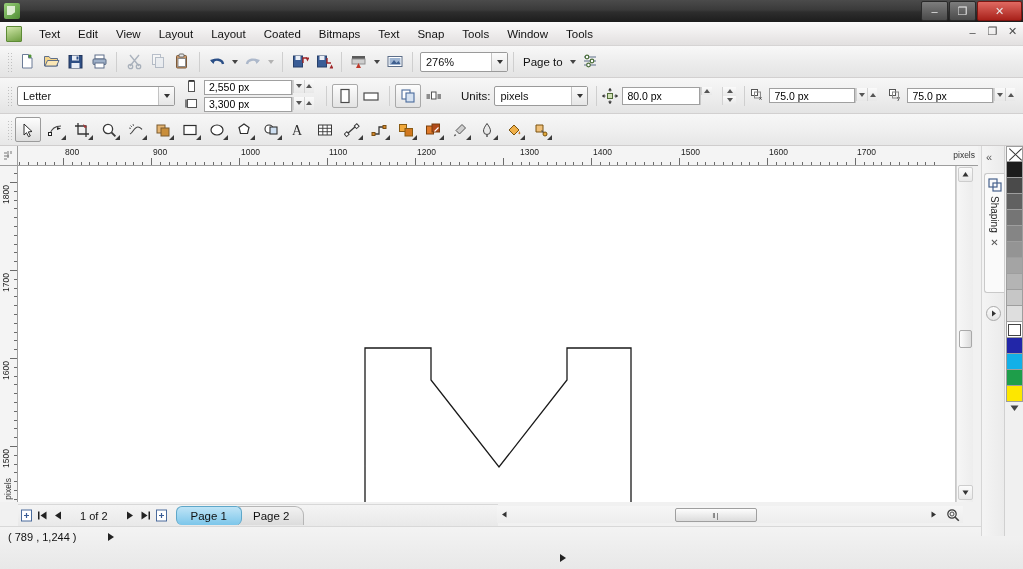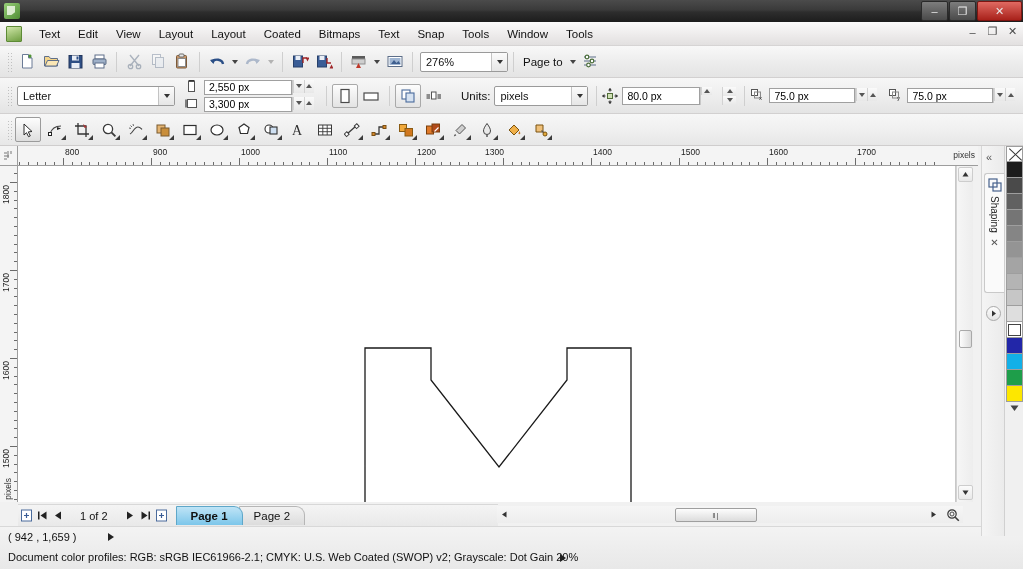--- a/index.html
+++ b/index.html
@@ -157,21 +157,21 @@
     background:linear-gradient(180deg,#f4f4f4,#e9e9e9); display:flex; align-items:center;
     border-top:1px solid #d8d8d8;
   }
   .pnbtn{ width:16px;height:16px;display:flex;align-items:center;justify-content:center;
     font-size:9px;color:#222; }
   .pncount{ font-size:11px; padding:0 14px; color:#111; }
   .ptab{ height:19px; padding:0 14px; display:flex;align-items:center; font-size:11.5px;
     background:linear-gradient(180deg,#f2f2f2,#dcdcdc); border:1px solid #b6b6b6;
     border-bottom:none; border-radius:1px 9px 0 0; margin-right:-4px; color:#111; }
   .ptab.active{ background:linear-gradient(180deg,#bfe4f6,#7cc6ea); border-color:#5ea7c9;
-    font-weight:bold; z-index:2; }
+    font-weight:normal; z-index:2;border-radius:6px; }
 
   
   .statusbar{
     position:absolute; left:0; top:526px; width:1023px; height:43px;
     background:linear-gradient(180deg,#f3f3f3,#e8e8e8);
     border-top:1px solid #d8d8d8;
   }
   .coords{ position:absolute; left:8px; top:4px; font-size:11px; color:#111;}
   .coord-arrow{ position:absolute; left:108px; top:6px; width:0;height:0;
     border-top:4px solid transparent;border-bottom:4px solid transparent;border-left:6px solid #222;}
@@ -744,21 +744,21 @@
       <div class="rtick minor" style="left: 405.8px;"></div>
       <div class="rtick minor" style="left: 414.6px;"></div>
       <div class="rtick minor" style="left: 423.4px;"></div>
       <div class="rtick minor" style="left: 432.2px;"></div>
       <div class="rtick minor" style="left: 441px;"></div>
       <div class="rtick minor" style="left: 449.8px;"></div>
       <div class="rtick minor" style="left: 458.6px;"></div>
       <div class="rtick minor" style="left: 467.4px;"></div>
       <div class="rtick minor" style="left: 476.2px;"></div>
       <div class="rtick major" style="left: 485px;"></div>
-      <div class="rlabel" style="left: 467px;">1300</div>
+      <div class="rlabel" style="left: 502px;">1300</div>
       <div class="rtick minor" style="left: 493.8px;"></div>
       <div class="rtick minor" style="left: 502.6px;"></div>
       <div class="rtick minor" style="left: 511.4px;"></div>
       <div class="rtick minor" style="left: 520.2px;"></div>
       <div class="rtick minor" style="left: 529px;"></div>
       <div class="rtick minor" style="left: 537.8px;"></div>
       <div class="rtick minor" style="left: 546.6px;"></div>
       <div class="rtick minor" style="left: 555.4px;"></div>
       <div class="rtick minor" style="left: 564.2px;"></div>
       <div class="rtick major" style="left: 573px;"></div>
@@ -939,23 +939,22 @@
     <div style="position:absolute;right:2px;top:1px;width:17px;height:15px;display:flex;align-items:center;justify-content:center;">
       <svg class="ico" width="14" height="14" viewBox="0 0 14 14">
         <circle cx="6" cy="6" r="4.2" fill="none" stroke="#3a3a3a" stroke-width="1.2"></circle>
         <circle cx="6" cy="6" r="2" fill="none" stroke="#3a3a3a" stroke-width=".9"></circle>
         <path d="M9.2 9.2l3.6 3.6" stroke="#3a3a3a" stroke-width="1.6"></path>
       </svg>
     </div>
   </div>
 
   <div class="statusbar">
-    <div class="coords">( 942  , 1,659 )</div>
+    <div class="coords">( 789  , 1,244 )</div>
     <div class="coord-arrow"></div>
-    <div class="profiles">Document color profiles: RGB: sRGB IEC61966-2.1; CMYK: U.S. Web Coated (SWOP) v2; Grayscale: Dot Gain 20%</div>
     <div class="prof-arrow"></div>
 
   </div>
 
   <div class="docker">
     <span class="chev">«</span>
     <div class="docker-tab">
       <span>
         <svg class="ico" width="14" height="14" viewBox="0 0 14 14">
           <rect x="1" y="1" width="8" height="8" fill="none" stroke="#46618c" stroke-width="1.2"></rect>

